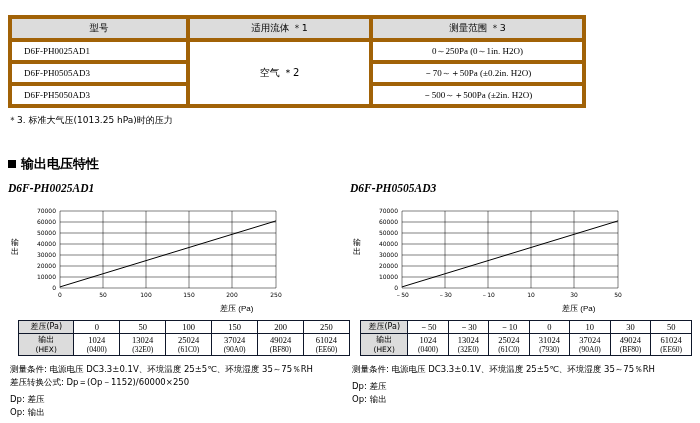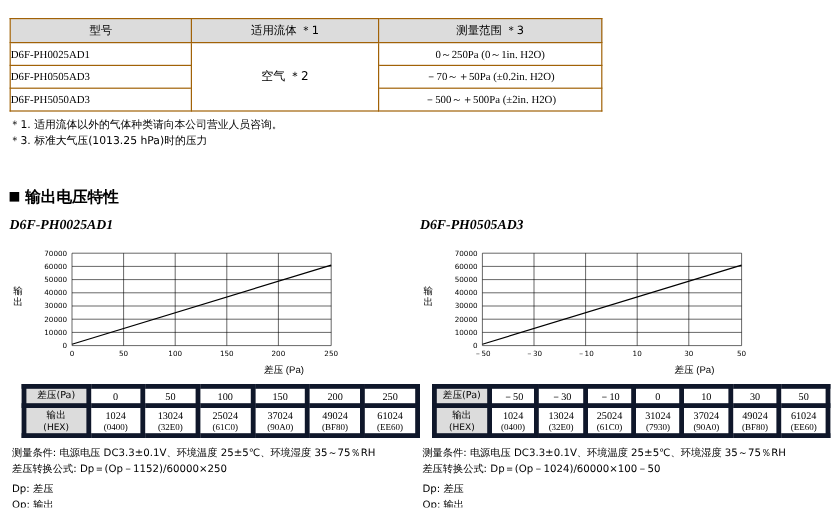--- a/index.html
+++ b/index.html
@@ -43,22 +43,22 @@
     top: 8px;
     width: 684px;
   }
   table.spec {
     border-collapse: collapse;
     margin-top: 7px;
     font-size: 9px;
     font-family: "Liberation Serif", serif;
   }
   table.spec th, table.spec td {
-    border: 1px solid #a16207;
-    padding: 2px 0;
+    border: 4px solid #a16207;
+    padding: 2px 12px;
     text-align: center;
     vertical-align: middle;
   }
   table.spec thead th {
     background: #dcdcdc;
     font-weight: normal;
     font-family: "DejaVu Sans", sans-serif;
     font-size: 9.5px;
     height: 15px;
   }
@@ -135,21 +135,21 @@
     left: 210px;
   }
   table.vals {
     border-collapse: collapse;
     font-size: 8.5px;
     margin-top: 8px;
     margin-left: 10px;
     font-family: "Liberation Serif", serif;
   }
   table.vals td, table.vals th {
-    border: 4px solid #0f172a;
+    border: 1px solid #0f172a;
     text-align: center;
     padding: 1px 2px;
     font-weight: normal;
     line-height: 10px;
   }
   table.vals td.rowhead, table.vals th.rowhead {
     background: #dcdcdc;
     font-family: "DejaVu Sans", sans-serif;
     font-size: 8px;
     width: 52px;
@@ -200,21 +200,20 @@
           <td class="range">－70～＋50Pa (±0.2in. H2O)</td>
         </tr>
         <tr>
           <td class="model">D6F-PH5050AD3</td>
           <td class="range">－500～＋500Pa (±2in. H2O)</td>
         </tr>
       </tbody>
     </table>
 
     <div class="notes">
-      <div>＊1. 适用流体以外的气体种类请向本公司营业人员咨询。</div>
       <div>＊3. 标准大气压(1013.25 hPa)时的压力</div>
     </div>
   </div>
 
   <div id="sec-output">
     <div class="section-head">
       <span class="sq"></span>
       <span>输出电压特性</span>
     </div>
 
@@ -410,21 +409,20 @@
             <td class="cell">
               <span>61024</span>
               <span class="sub">(EE60)</span>
             </td>
           </tr>
         </tbody>
           </table>
 
         <div class="foot">
           <div>测量条件: 电源电压 DC3.3±0.1V、环境温度 25±5℃、环境湿度 35～75％RH</div>
-          <div>差压转换公式: Dp＝(Op－1024)/60000×100－50</div>
           <div class="dp">Dp: 差压</div>
           <div>Op: 输出</div>
         </div>
       </div>
 
     </div>
   </div>
 </div>
 
 </body></html>

